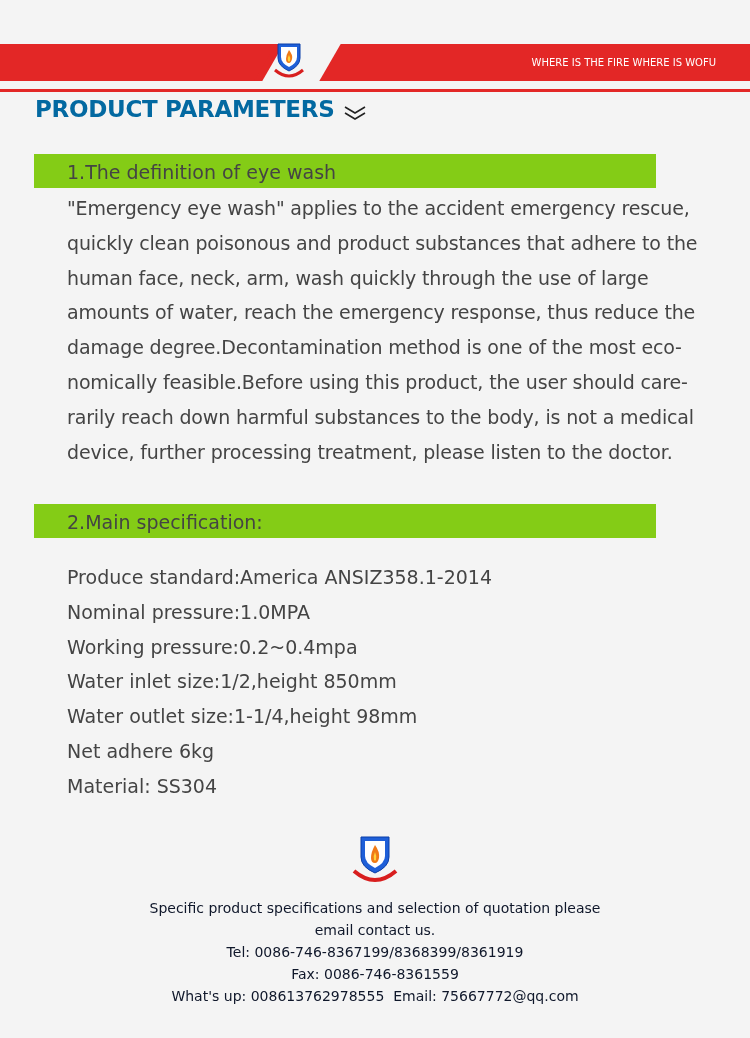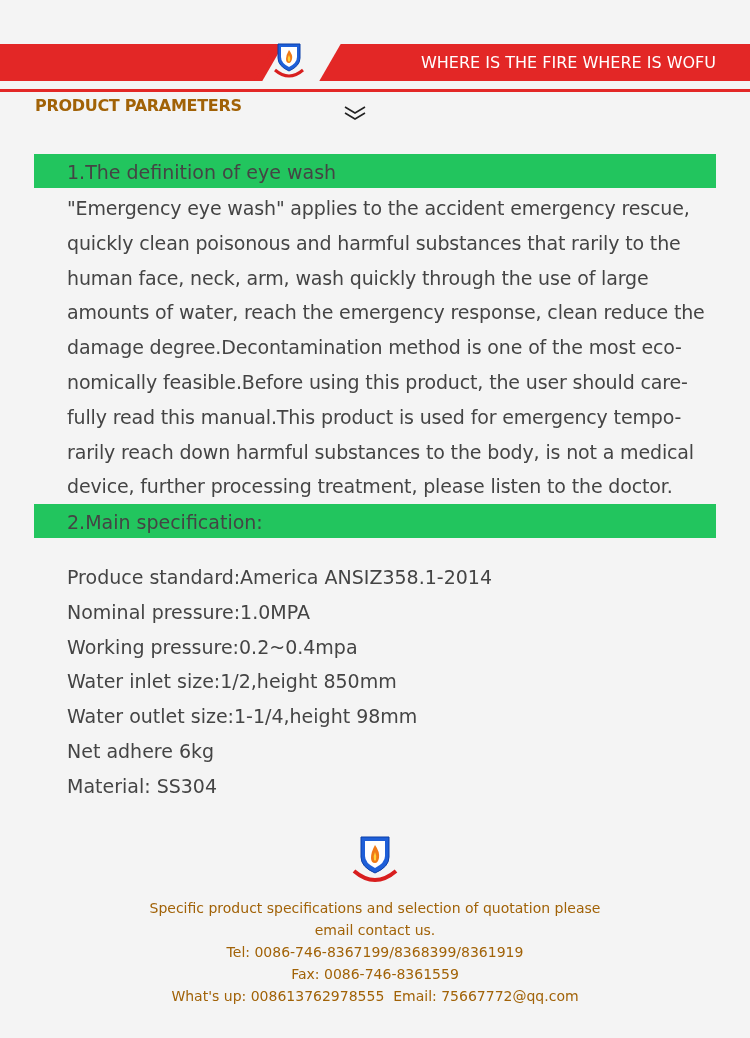--- a/index.html
+++ b/index.html
@@ -23,58 +23,58 @@
     position: absolute; top: 44px; height: 37px; width: 8px; left: 265px;
     background: #e32726;
     transform: skewX(-30deg);
   }
   .top-line {
     position: absolute; left: 0; top: 89px; width: 750px; height: 3px;
     background: #e32726;
   }
   .slogan {
     position: absolute; right: 34px; top: 44px; height: 37px; line-height: 37px;
-    color: #ffffff; font-size: 16px; letter-spacing: 0;
+    color: #ffffff; font-size: 10px; letter-spacing: 0;
     font-family: "DejaVu Sans", sans-serif;
   }
   .logo-small { position: absolute; left: 272px; top: 42px; width: 34px; height: 38px; }
   .logo-footer { position: absolute; left: 349px; top: 835px; width: 52px; height: 52px; }
 
   .page-title {
     position: absolute; left: 35px; top: 96px;
-    font-size: 16px; font-weight: bold; color: #a16207;
+    font-size: 23px; font-weight: bold; color: #0369a1;
     font-family: "DejaVu Sans", sans-serif; letter-spacing: -0.3px;
   }
   .chevron {
     position: absolute; left: 343px; top: 104px; width: 24px; height: 18px;
   }
 
   .section-bar {
-    position: absolute; left: 34px; width: 682px; height: 34px;
-    background: #22c55e;
+    position: absolute; left: 34px; width: 622px; height: 34px;
+    background: #84cc16;
   }
   .section-bar span {
     position: absolute; left: 33px; top: 0; line-height: 36px;
     font-size: 19px; color: #444;
   }
   .para {
     position: absolute; left: 67px; width: 650px;
     font-size: 19px; line-height: 34.8px; color: #444;
     letter-spacing: -0.15px;
   }
   .para div { white-space: nowrap; }
   .spec {
     position: absolute; left: 67px;
     font-size: 19px; line-height: 34.8px; color: #444; margin-top: 22px;
   }
   .spec div { white-space: nowrap; }
 
   .footer {
     position: absolute; left: 0; width: 750px; top: 897px;
-    text-align: center; color: #a16207; font-size: 14px; line-height: 22px;
+    text-align: center; color: #0f172a; font-size: 14px; line-height: 22px;
   }
 </style>
 </head>
 <body>
 
 <div class="top-band"></div>
 <div class="slash-gap"></div>
 <div class="slash-stripe"></div>
 <div class="top-line"></div>
 
@@ -92,26 +92,25 @@
 <svg class="chevron" viewBox="0 0 24 18">
   <polyline points="2,3 12,9 22,3" fill="none" stroke="#222" stroke-width="1.6"></polyline>
   <polyline points="2,9 12,15 22,9" fill="none" stroke="#222" stroke-width="1.6"></polyline>
 </svg>
 
 <div class="section-bar" style="top:154px;">
   <span>1.The definition of eye wash</span>
 </div>
 <div class="para" style="top:191px;">
   <div>"Emergency eye wash" applies to the accident emergency rescue,</div>
-  <div>quickly clean poisonous and harmful substances that rarily to the</div>
+  <div>quickly clean poisonous and product substances that adhere to the</div>
   <div>human face, neck, arm, wash quickly through the use of large</div>
-  <div>amounts of water, reach the emergency response, clean reduce the</div>
+  <div>amounts of water, reach the emergency response, thus reduce the</div>
   <div>damage degree.Decontamination method is one of the most eco-</div>
   <div>nomically feasible.Before using this product, the user should care-</div>
-  <div>fully read this manual.This product is used for emergency tempo-</div>
   <div>rarily reach down harmful substances to the body, is not a medical</div>
   <div>device, further processing treatment, please listen to the doctor.</div>
 </div>
 
 <div class="section-bar" style="top:504px;">
   <span>2.Main specification:</span>
 </div>
 <div class="spec" style="top:538px;">
   <div>Produce standard:America ANSIZ358.1-2014</div>
   <div>Nominal pressure:1.0MPA</div>

